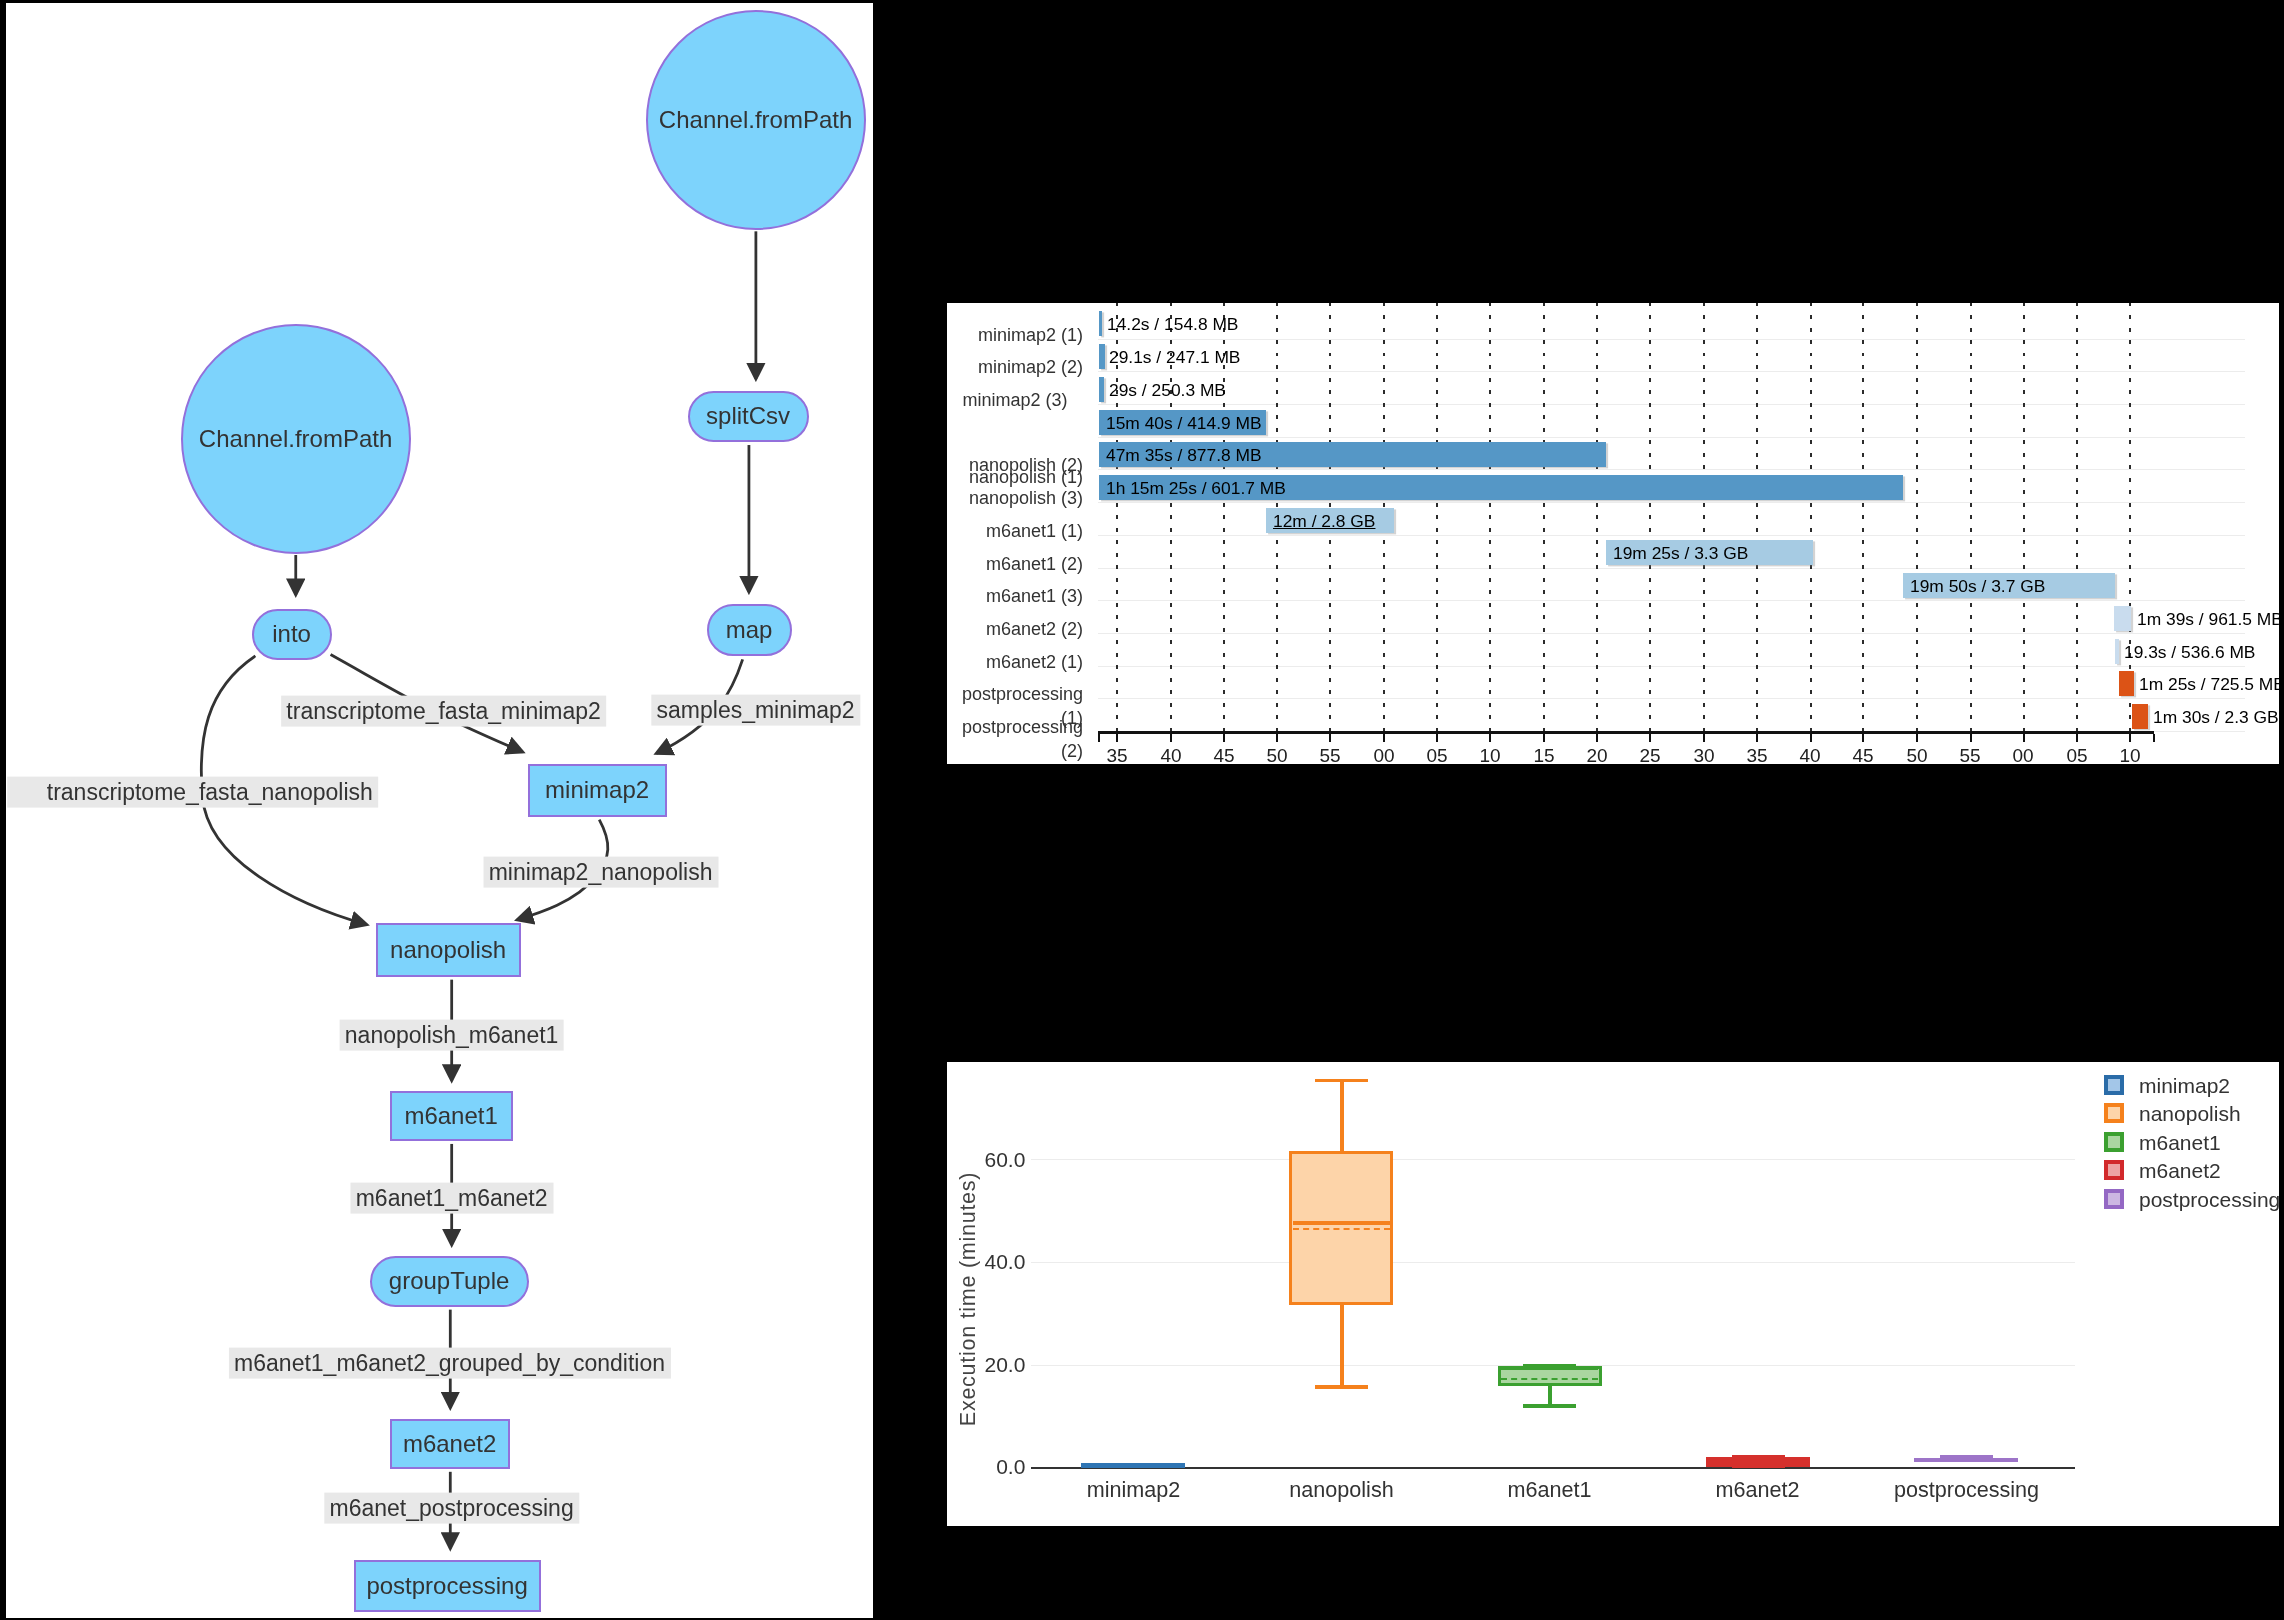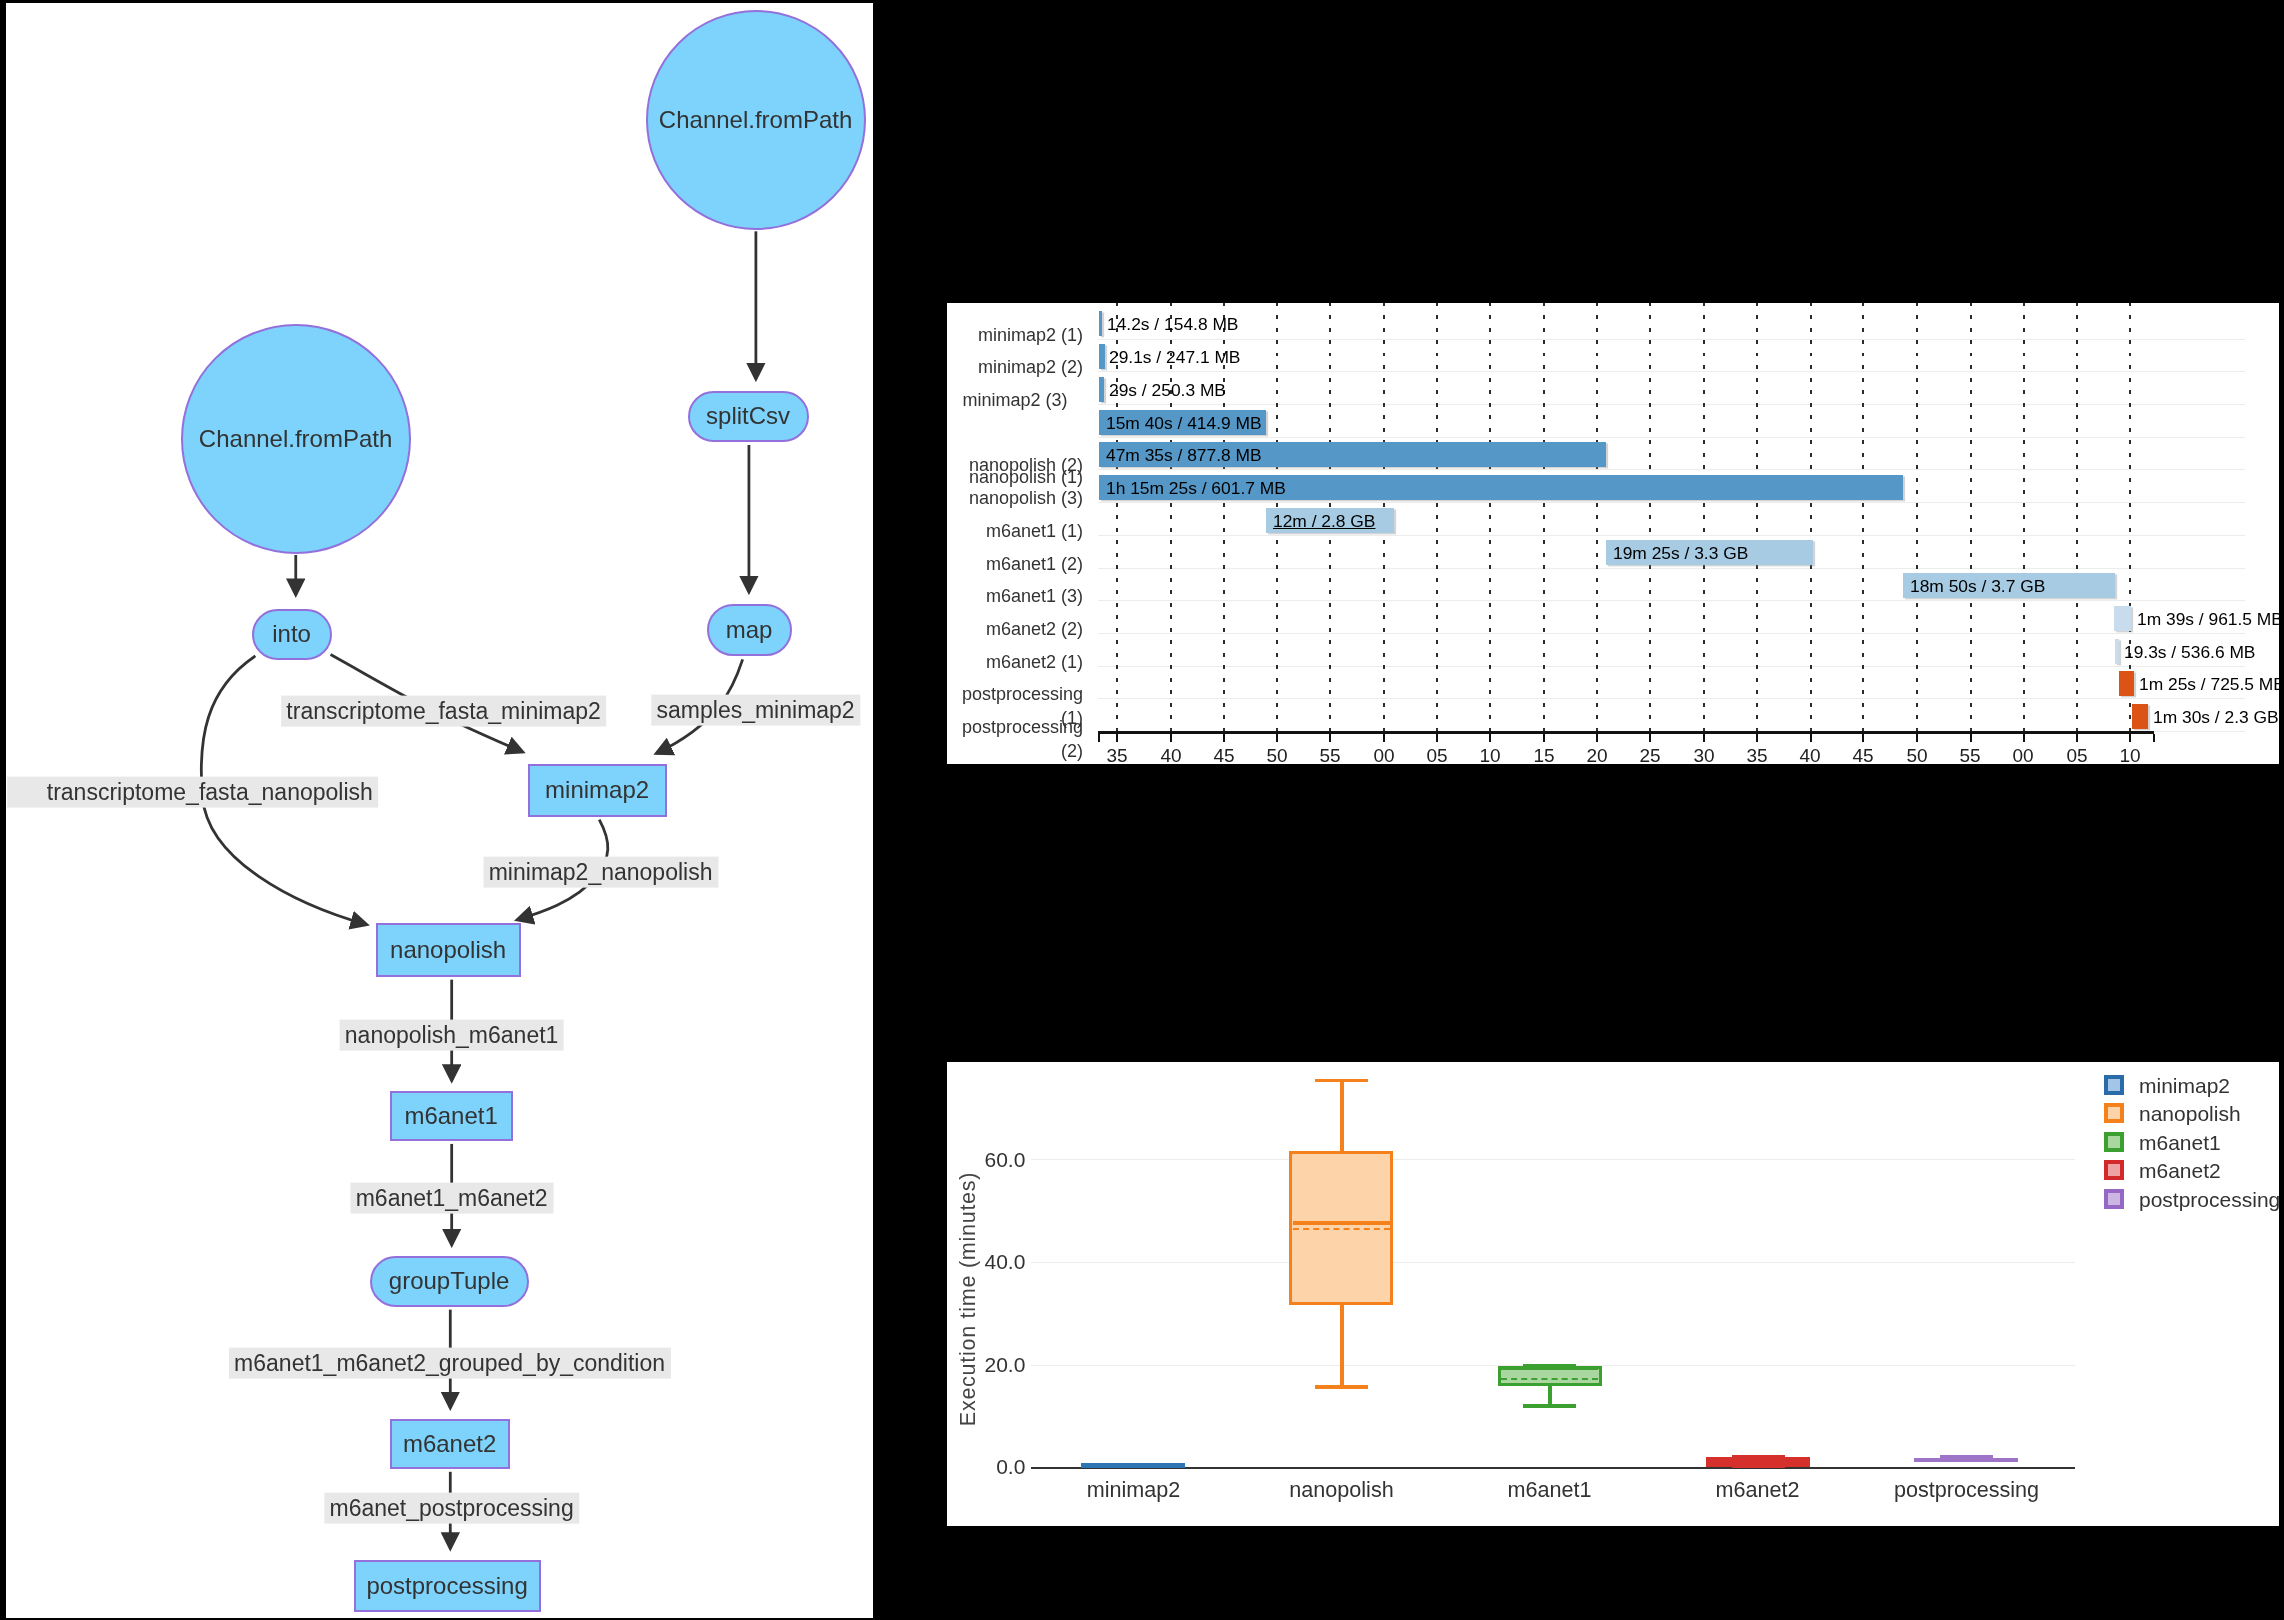--- a/index.html
+++ b/index.html
@@ -170,21 +170,21 @@
     <div class="g-bar" style="left: 152px; top: 172px; width: 804px; background: rgb(85, 151, 198);"></div>
     <div class="g-barlabel" style="left: 159px; top: 172px;">1h 15m 25s / 601.7 MB</div>
     <div class="g-rowlabel" style="left: 0px; top: 216px; width: 136px;">m6anet1 (1)</div>
     <div class="g-bar" style="left: 319px; top: 205px; width: 128px; background: rgb(166, 203, 227);"></div>
     <div class="g-barlabel" style="left: 326px; top: 205px; text-decoration: underline;">12m / 2.8 GB</div>
     <div class="g-rowlabel" style="left: 0px; top: 249px; width: 136px;">m6anet1 (2)</div>
     <div class="g-bar" style="left: 659px; top: 237px; width: 207px; background: rgb(166, 203, 227);"></div>
     <div class="g-barlabel" style="left: 666px; top: 237px;">19m 25s / 3.3 GB</div>
     <div class="g-rowlabel" style="left: 0px; top: 281px; width: 136px;">m6anet1 (3)</div>
     <div class="g-bar" style="left: 956px; top: 270px; width: 212px; background: rgb(166, 203, 227);"></div>
-    <div class="g-barlabel" style="left: 963px; top: 270px;">18m 50s / 3.7 GB</div>
+    <div class="g-barlabel" style="left: 963px; top: 270px;">19m 50s / 3.7 GB</div>
     <div class="g-rowlabel" style="left: 0px; top: 314px; width: 136px;">m6anet2 (2)</div>
     <div class="g-bar" style="left: 1167px; top: 303px; width: 17.4px; background: rgb(201, 220, 238);"></div>
     <div class="g-barlabel" style="left: 1190px; top: 303px;">1m 39s / 961.5 MB</div>
     <div class="g-rowlabel" style="left: 0px; top: 347px; width: 136px;">m6anet2 (1)</div>
     <div class="g-bar" style="left: 1168px; top: 336px; width: 3.5px; background: rgb(201, 220, 238);"></div>
     <div class="g-barlabel" style="left: 1177px; top: 336px;">19.3s / 536.6 MB</div>
     <div class="g-rowlabel" style="left: 0px; top: 379px; width: 136px;">postprocessing (1)</div>
     <div class="g-bar" style="left: 1172px; top: 368px; width: 15.3px; background: rgb(220, 83, 22);"></div>
     <div class="g-barlabel" style="left: 1192px; top: 368px;">1m 25s / 725.5 MB</div>
     <div class="g-rowlabel" style="left: 0px; top: 412px; width: 136px;">postprocessing (2)</div>

